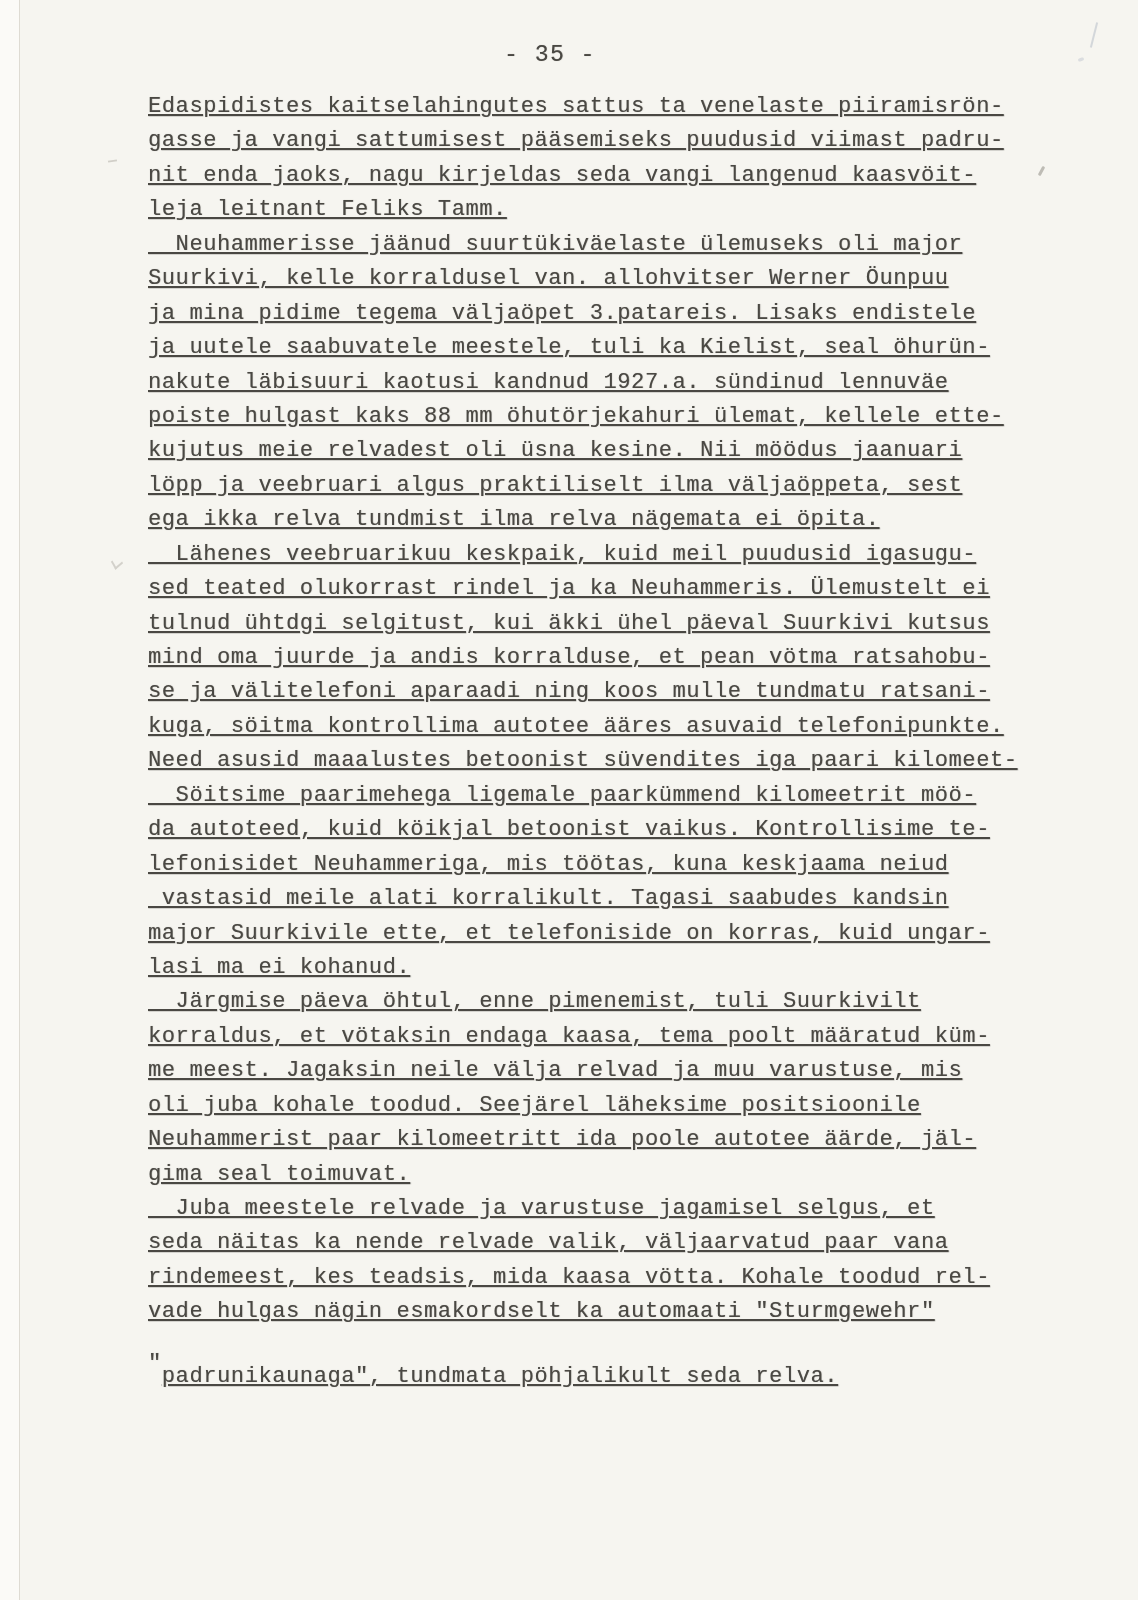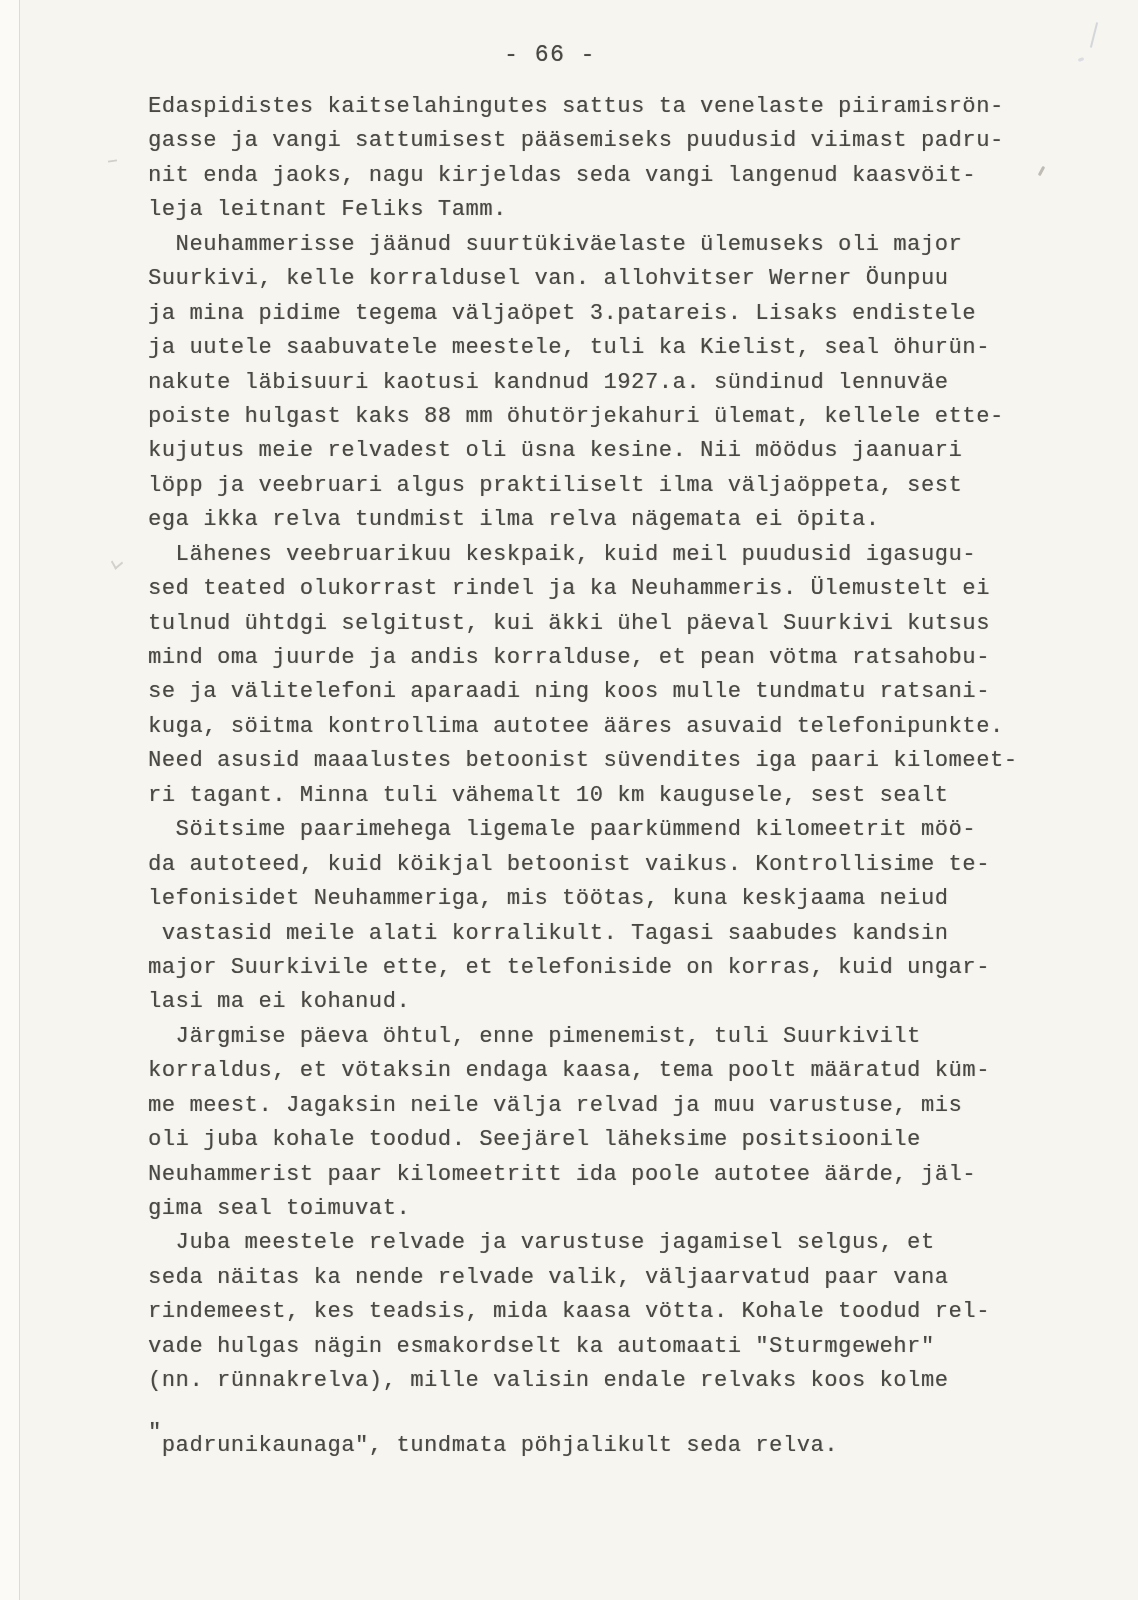--- a/index.html
+++ b/index.html
@@ -25,20 +25,21 @@
     letter-spacing: 1.5px;
     text-shadow: 0.4px 0.4px 0.7px rgba(72,70,64,0.55);
   }
   .text-block {
     position: absolute;
     left: 148px; top: 90px;
     font-size: 22px;
     line-height: 34.45px;
     letter-spacing: 0.6px;
     text-shadow: 0.4px 0.4px 0.7px rgba(72,70,64,0.5);
+    text-decoration: underline;
   }
   .para { margin: 0; padding: 0; }
   .line { white-space: pre; height: 34.45px; }
   .closing { margin-top: 30px; white-space: pre; }
   .closing-quote { display: inline-block; transform: translateY(-13px); }
   .scan-mark { position: absolute; pointer-events: none; }
   .mark-blue-1 {
     left: 1093px; top: 22px; width: 2px; height: 26px;
     background: #b7bdc9; opacity: 0.55; transform: rotate(14deg);
   }
@@ -59,21 +60,21 @@
     border-left: 2px solid #aaa79f; border-bottom: 2px solid #aaa79f;
     opacity: 0.45; transform: rotate(-40deg) skewX(-10deg);
     background: transparent;
   }
 </style>
 </head>
 <body>
 
 <div class="left-strip"></div>
 
-<div class="page-number">- 66 -</div>
+<div class="page-number">- 35 -</div>
 
 <div class="text-block">
   <div>
       <div class="para">
         <div class="line">Edaspidistes kaitselahingutes sattus ta venelaste piiramisrön-</div>
         <div class="line">gasse ja vangi sattumisest pääsemiseks puudusid viimast padru-</div>
         <div class="line">nit enda jaoks, nagu kirjeldas seda vangi langenud kaasvöit-</div>
         <div class="line">leja leitnant Feliks Tamm.</div>
       </div>
       <div class="para">
@@ -88,21 +89,20 @@
         <div class="line">ega ikka relva tundmist ilma relva nägemata ei öpita.</div>
       </div>
       <div class="para">
         <div class="line">  Lähenes veebruarikuu keskpaik, kuid meil puudusid igasugu-</div>
         <div class="line">sed teated olukorrast rindel ja ka Neuhammeris. Ülemustelt ei</div>
         <div class="line">tulnud ühtdgi selgitust, kui äkki ühel päeval Suurkivi kutsus</div>
         <div class="line">mind oma juurde ja andis korralduse, et pean vötma ratsahobu-</div>
         <div class="line">se ja välitelefoni aparaadi ning koos mulle tundmatu ratsani-</div>
         <div class="line">kuga, söitma kontrollima autotee ääres asuvaid telefonipunkte.</div>
         <div class="line">Need asusid maaalustes betoonist süvendites iga paari kilomeet-</div>
-        <div class="line">ri tagant. Minna tuli vähemalt 10 km kaugusele, sest sealt</div>
       </div>
       <div class="para">
         <div class="line">  Söitsime paarimehega ligemale paarkümmend kilomeetrit möö-</div>
         <div class="line">da autoteed, kuid köikjal betoonist vaikus. Kontrollisime te-</div>
         <div class="line">lefonisidet Neuhammeriga, mis töötas, kuna keskjaama neiud</div>
         <div class="line"> vastasid meile alati korralikult. Tagasi saabudes kandsin</div>
         <div class="line">major Suurkivile ette, et telefoniside on korras, kuid ungar-</div>
         <div class="line">lasi ma ei kohanud.</div>
       </div>
       <div class="para">
@@ -111,21 +111,20 @@
         <div class="line">me meest. Jagaksin neile välja relvad ja muu varustuse, mis</div>
         <div class="line">oli juba kohale toodud. Seejärel läheksime positsioonile</div>
         <div class="line">Neuhammerist paar kilomeetritt ida poole autotee äärde, jäl-</div>
         <div class="line">gima seal toimuvat.</div>
       </div>
       <div class="para">
         <div class="line">  Juba meestele relvade ja varustuse jagamisel selgus, et</div>
         <div class="line">seda näitas ka nende relvade valik, väljaarvatud paar vana</div>
         <div class="line">rindemeest, kes teadsis, mida kaasa vötta. Kohale toodud rel-</div>
         <div class="line">vade hulgas nägin esmakordselt ka automaati "Sturmgewehr"</div>
-        <div class="line">(nn. rünnakrelva), mille valisin endale relvaks koos kolme</div>
       </div>
     </div>
   <div class="closing"><span class="closing-quote">"</span><span>padrunikaunaga", tundmata pöhjalikult seda relva.</span></div>
 </div>
 
 <div class="scan-mark mark-blue-1"></div>
 <div class="scan-mark mark-blue-2"></div>
 <div class="scan-mark mark-gray-1"></div>
 <div class="scan-mark mark-gray-2"></div>
 <div class="scan-mark mark-gray-3"></div>

